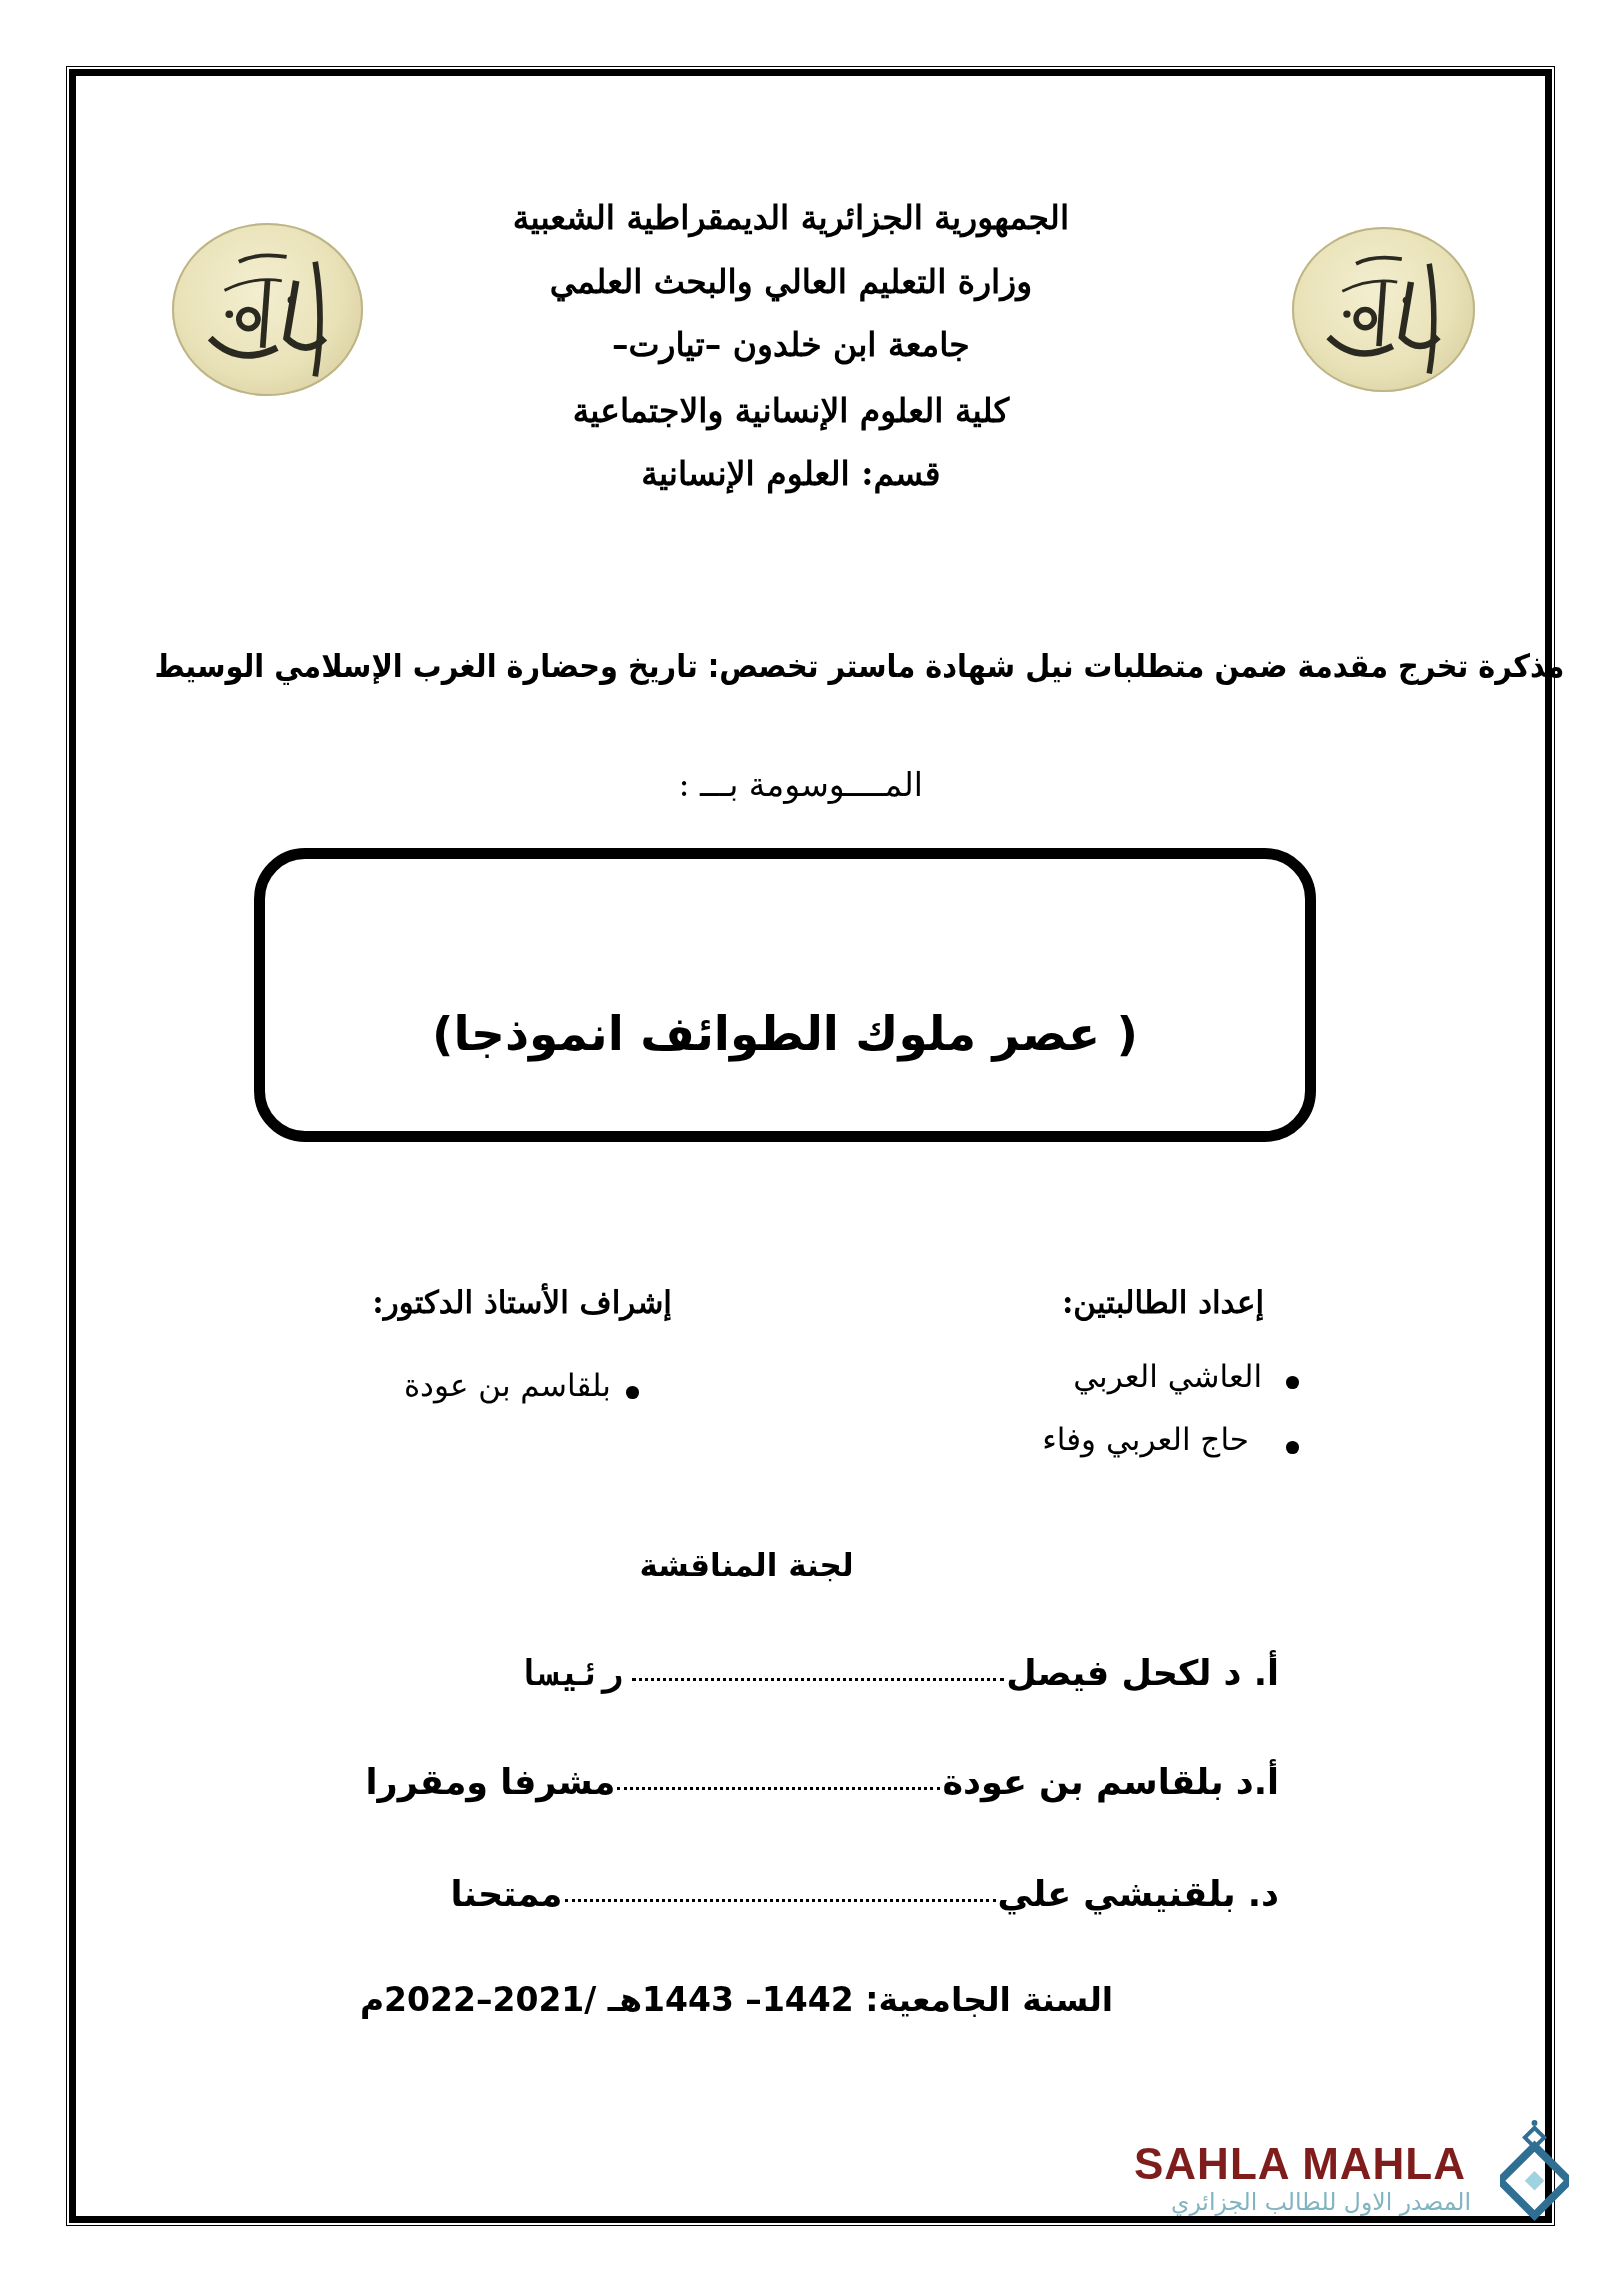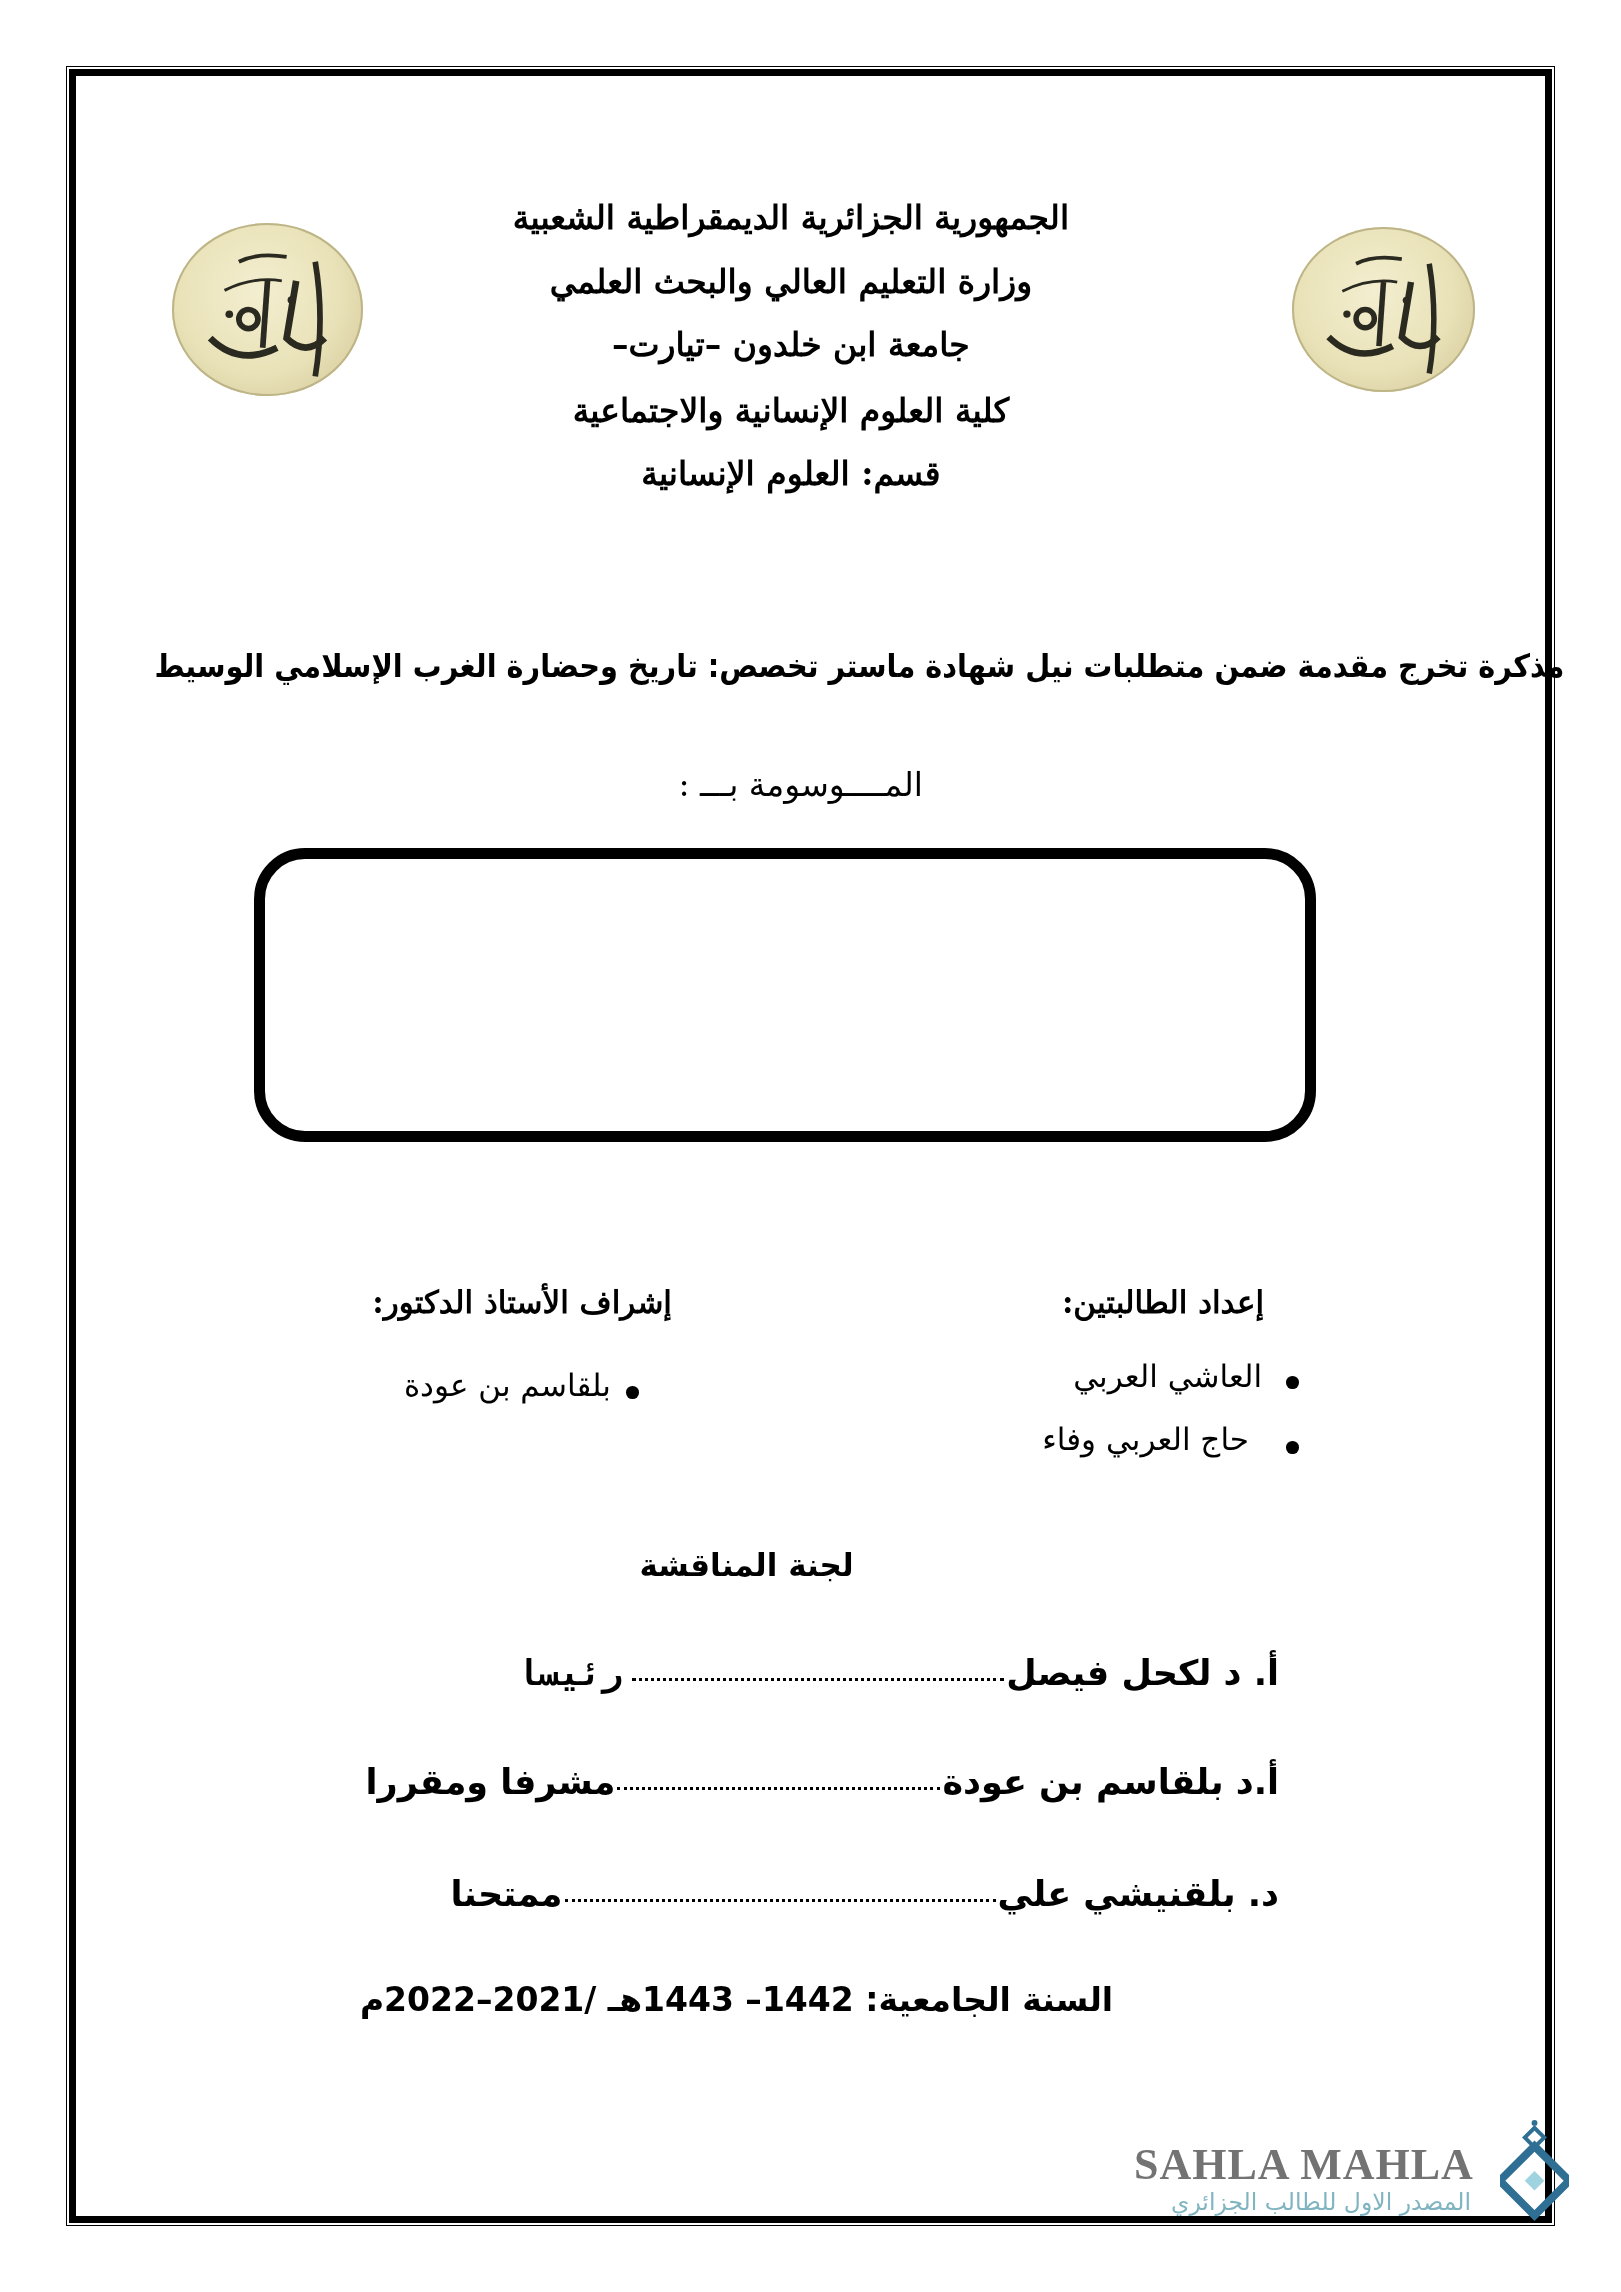--- a/index.html
+++ b/index.html
@@ -25,21 +25,21 @@
   .title-line { width: 100%; text-align: center; font-family: "DejaVu Sans", "Liberation Sans", sans-serif;
                 font-weight: bold; font-size: 47px; white-space: nowrap; }
   .label-b { font-size: 31px; font-weight: bold; white-space: nowrap; }
   .name-r { font-size: 31px; white-space: nowrap; }
   .bullet { width: 12.7px; height: 12.7px; border-radius: 50%; background: #000; }
   .committee-title { font-size: 31px; font-weight: bold; font-family: "DejaVu Sans", "Liberation Sans", sans-serif; }
   .crow { right: 342px; font-size: 35px; font-weight: bold; white-space: nowrap;
           font-family: "DejaVu Sans", "Liberation Sans", sans-serif; display: flex; align-items: baseline; }
   .leader { display: inline-block; border-bottom: 3.9px dotted #000; margin: 0 2px; position: relative; top: -3.9px; }
   .year { font-size: 33px; font-weight: bold; font-family: "DejaVu Sans", "Liberation Sans", sans-serif; }
-  .wm-latin { font-family: Liberation Serif, serif; font-size: 44px; color: #737373;
+  .wm-latin { font-family: Liberation Sans, sans-serif; font-size: 44px; color: #7f1d1d;
               letter-spacing: 1px; white-space: nowrap; font-weight: bold; }
   .wm-ar { font-family: "DejaVu Sans", "Liberation Sans", sans-serif; font-size: 23.5px; color: #7fb4c0;
            white-space: nowrap; }
 </style>
 </head>
 <body>
 
 <div class="abs frame-outer"></div>
 <div class="abs frame-inner"></div>
 
@@ -74,20 +74,21 @@
 <div class="abs center-line rtl hdr" style="top:265px; left:-19.6px;">وزارة التعليم العالي والبحث العلمي</div>
 <div class="abs center-line rtl hdr" style="top:328px; left:-19.6px;">جامعة ابن خلدون –تيارت–</div>
 <div class="abs center-line rtl hdr" style="top:394px; left:-19.6px;">كلية العلوم الإنسانية والاجتماعية</div>
 <div class="abs center-line rtl hdr" style="top:457px; left:-19.6px;">قسم: العلوم الإنسانية</div>
 
 <div class="abs center-line rtl program" style="top:647px; left:49px;">مذكرة تخرج مقدمة ضمن متطلبات نيل شهادة ماستر تخصص: تاريخ وحضارة  الغرب الإسلامي الوسيط</div>
 
 <div class="abs center-line rtl named" style="top:765px; left:-9.8px;">المــــوسومة بـــ :</div>
 
 <div class="abs title-box">
+  <div class="abs rtl title-line" style="top:147px; left:0;">( عصر ملوك الطوائف انموذجا)</div>
 </div>
 
 <div class="abs rtl label-b" style="right:357px; top:1284px;">إعداد الطالبتين:</div>
 <div class="abs bullet" style="left:1286px; top:1376px;"></div>
 <div class="abs rtl name-r" style="right:359px; top:1358px;">العاشي العربي</div>
 <div class="abs bullet" style="left:1286px; top:1441px;"></div>
 <div class="abs rtl name-r" style="right:372px; top:1421px;">حاج العربي وفاء</div>
 
 <div class="abs rtl label-b" style="right:949px; top:1284px;">إشراف الأستاذ الدكتور:</div>
 <div class="abs bullet" style="left:626px; top:1386px;"></div>

